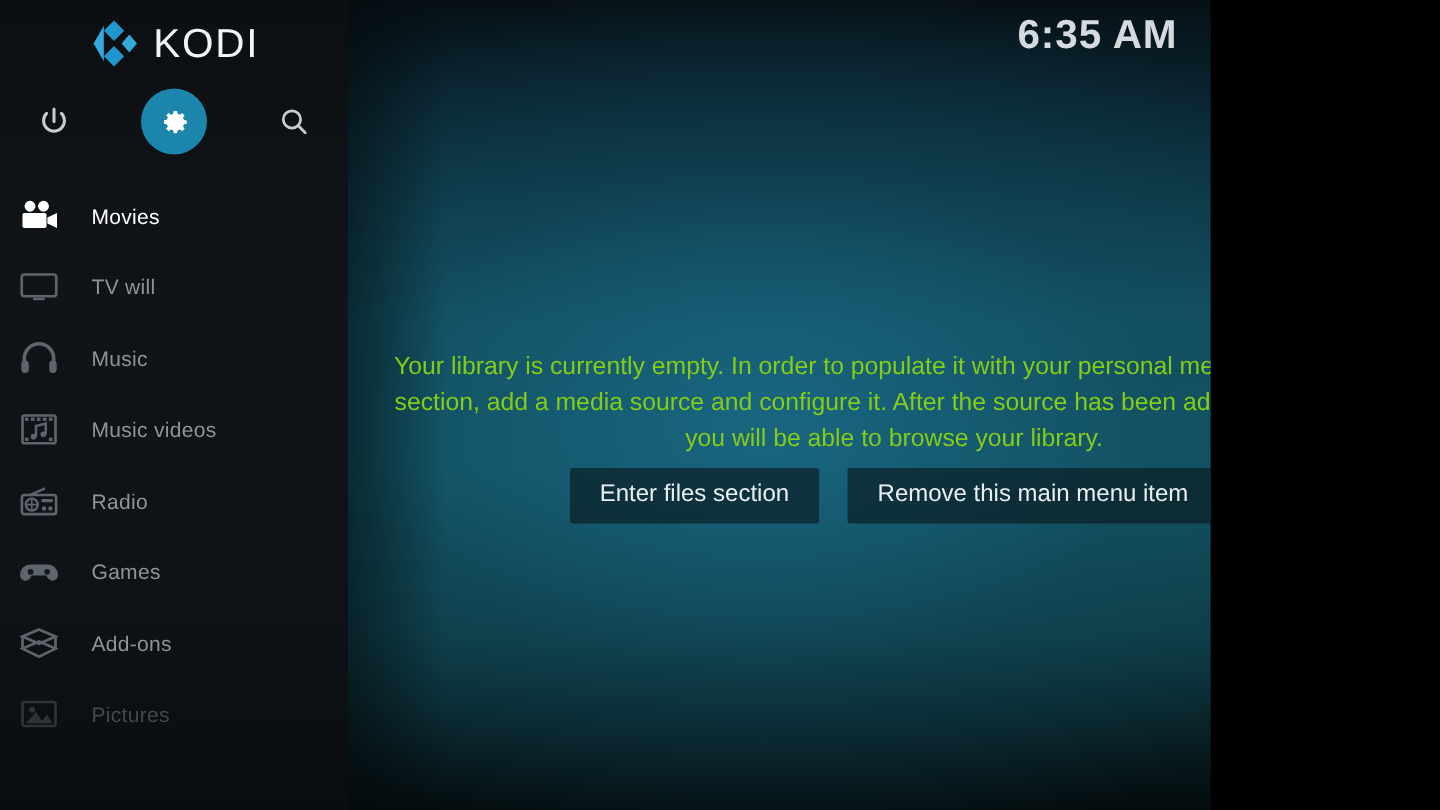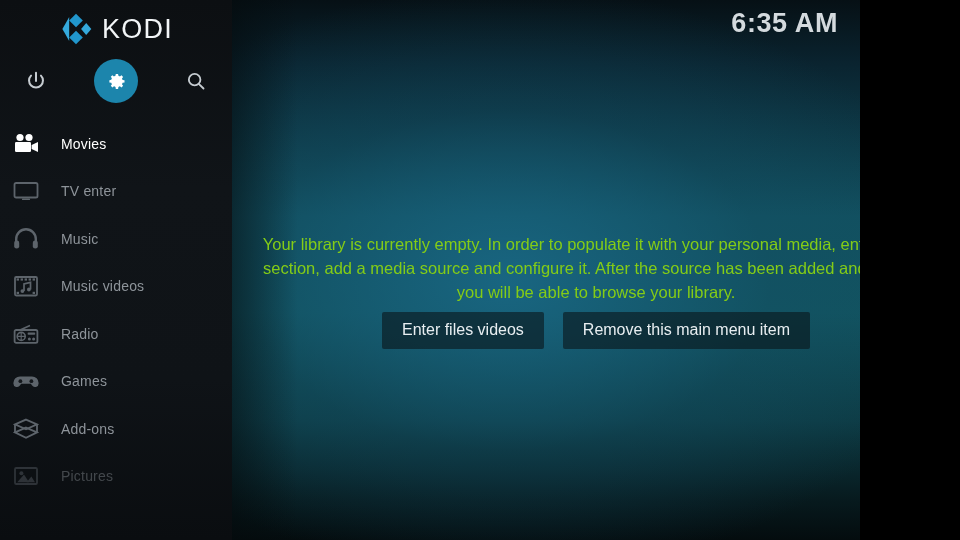--- a/index.html
+++ b/index.html
@@ -2,25 +2,26 @@
 <html><head>
 <meta charset="utf-8">
 <style>
   html, body {
     margin: 0;
     padding: 0;
     background: #000;
   }
   #screen {
     position: relative;
-    width: 860px;
+    width: 792px;
     height: 540px;
     overflow: hidden;
     font-family: "Liberation Sans", sans-serif;
     background: #0a1418;
+    padding-left: 15px;
   }
 
   
   #content-bg {
     position: absolute;
     left: 232px; top: 0;
     width: 728px; height: 540px;
     background:
       radial-gradient(ellipse 80% 70% at 38% 52%, rgba(26,105,135,0.85) 0%, rgba(20,80,103,0.35) 45%, rgba(10,40,52,0) 78%),
       linear-gradient(180deg,
@@ -227,21 +228,21 @@
         <span class="menu-label">Movies</span>
       </div>
 
       <div class="menu-item">
         <span class="menu-icon">
           <svg width="26" height="22" viewBox="0 0 26 22">
             <rect x="1.5" y="3" width="23" height="14.5" rx="1.6" fill="none" stroke="#5d646b" stroke-width="1.8"></rect>
             <rect x="9" y="18.5" width="8" height="1.6" rx="0.6"></rect>
           </svg>
         </span>
-        <span class="menu-label">TV enter</span>
+        <span class="menu-label">TV will</span>
       </div>
 
       <div class="menu-item">
         <span class="menu-icon">
           <svg width="26" height="22" viewBox="0 0 26 22">
             <path d="M3.2 15 L3.2 11 A9.8 9.8 0 0 1 22.8 11 L22.8 15" fill="none" stroke="#5d646b" stroke-width="2.4"></path>
             <rect x="1.2" y="12.4" width="5" height="8.2" rx="2.4"></rect>
             <rect x="19.8" y="12.4" width="5" height="8.2" rx="2.4"></rect>
           </svg>
         </span>
@@ -318,18 +319,18 @@
       </div>
 
     </div>
   </div>
 
   <div id="clock">6:35 AM</div>
 
   <div id="main">
     <div id="empty-message">Your library is currently empty. In order to populate it with your personal media, enter "Files" section, add a media source and configure it. After the source has been added and indexed you will be able to browse your library.</div>
     <div id="button-row">
-      <button class="action-button">Enter files videos</button>
+      <button class="action-button">Enter files section</button>
       <button class="action-button">Remove this main menu item</button>
     </div>
   </div>
 
 </div>
 
 </body></html>

